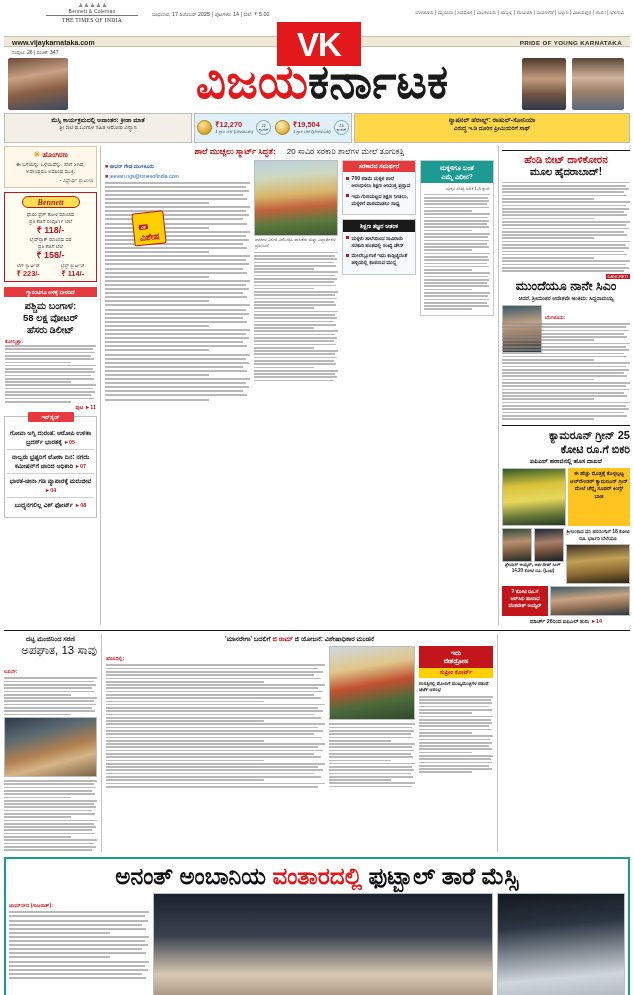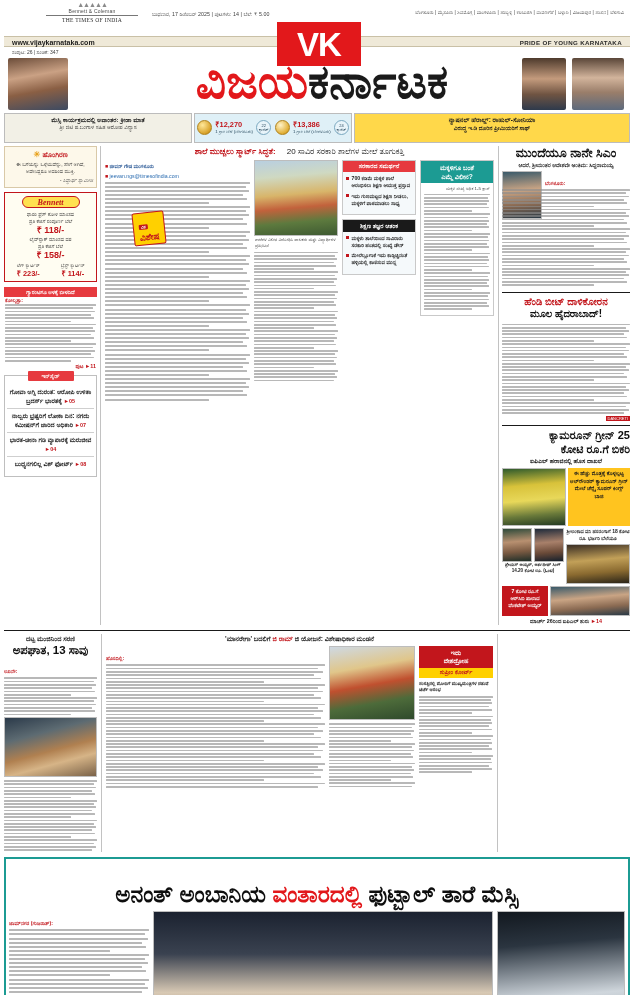--- a/index.html
+++ b/index.html
@@ -171,32 +171,32 @@
   
   .secrule { border-top:1.6px solid #1a1a1a; margin-top:5px; }
 
   .sec-head-row { display:flex; gap:4px; margin-top:3px; }
   .sh-l { flex:0 0 93px; }
   .sh-c { flex:1; }
   .sh-r { flex:0 0 128px; }
 
   .sub-kicker { font-size:6.6px; font-weight:bold; color:#1a1a1a; text-align:center; line-height:9px;}
   .sub-kicker .rd { color:#c2161c; }
-  .sub-head { font-size:16px; font-weight:bold; color:#0e0e0e; text-align:center; line-height:20px; white-space:nowrap; }
+  .sub-head { font-size:16px; font-weight:normal; color:#0e0e0e; text-align:right; line-height:20px; white-space:nowrap; }
   .sub-head.sm { font-size:11.5px; line-height:14px; }
 
   
   .redcard { background:#c2161c; color:#fff; text-align:center; padding:2.5px 2px;}
   .redcard .t { font-size:6.4px; font-weight:bold; line-height:8.5px;}
   .redcard .b { background:#ffd000; color:#c2161c; font-size:6px; font-weight:bold; margin:2px -2px -2.5px; padding:1.5px 0;}
 
   
   .anchor { margin-top:5px; border:2px solid #1c9b93; padding:3px; }
   .anchor-strip { background:#1c9b93; color:#fff; text-align:center; font-size:8px; font-weight:bold; padding:2.5px 0; letter-spacing:.1px;}
-  .anchor-head { font-size:23px; font-weight:bold; color:#0e0e0e; text-align:center; line-height:28px; white-space:nowrap; margin-top:18px;}
+  .anchor-head { font-size:23px; font-weight:bold; color:#0e0e0e; text-align:center; line-height:28px; white-space:nowrap; margin-top:0;}
   .anchor-head .rd { color:#e2181b; }
 
   .anchor-grid { display:flex; gap:4px; margin-top:3px; }
   .ag-l { flex:0 0 140px; }
   .ag-c { flex:1; }
   .ag-r { flex:0 0 128px; }
 
   .cap-under { font-size:4.4px; color:#333; line-height:5.8px; padding:1.5px 1px 0;}
 
   .auction-h { font-size:11px; font-weight:bold; color:#0e0e0e; text-align:right; line-height:13.5px;}
@@ -252,21 +252,21 @@
     </div>
     <div class="pb pb-gold">
       <div class="coin"></div>
       <div class="gp">
         <div class="v">₹12,270</div>
         <div class="u">1 ಗ್ರಾಂ ಬೆಲೆ (ಬೆಂಗಳೂರು)</div>
       </div>
       <div class="karat">22 ಕ್ಯಾರೆಟ್</div>
       <div class="coin s"></div>
       <div class="gp">
-        <div class="v">₹13,386</div>
+        <div class="v">₹19,504</div>
         <div class="u">1 ಗ್ರಾಂ ಬೆಲೆ (ಬೆಂಗಳೂರು)</div>
       </div>
       <div class="karat">24 ಕ್ಯಾರೆಟ್</div>
     </div>
     <div class="pb pb-yellow">
       <div class="l1">ನ್ಯಾಷನಲ್ ಹೆರಾಲ್ಡ್: ರಾಹುಲ್-ಸೋನಿಯಾ</div>
       <div class="l2">ವಿರುದ್ಧ ಇ.ಡಿ ದೂರಿನ ಪ್ರೀಮಿಯರಿಗೆ ಸಾಥ್</div>
     </div>
   </div>
 
@@ -298,20 +298,25 @@
           </div>
           <div>
             <div class="k">ಬ್ರೆಸ್ಟ್ ಕ್ವಾರ್ಟರ್</div>
             <div class="p">₹ 114/-</div>
           </div>
         </div>
       </div>
 
       <div class="sidestory">
         <div class="ss-kicker">ಗ್ಯಾರಂಟಿಗೂ ಆಳಕ್ಕೆ ಬೀಳದಿದೆ</div>
+        <div class="ss-head">
+          <span>ಪಶ್ಚಿಮ ಬಂಗಾಳ:</span><br>
+          <span>58 ಲಕ್ಷ ವೋಟರ್</span><br>
+          <span>ಹೆಸರು ಡಿಲೀಟ್</span>
+        </div>
         <div class="ss-body">
           <span style="font-size:5.2px;font-weight:bold;color:#c2161c">ಕೋಲ್ಕತ್ತಾ:</span>
           <span class="tx tight">
             <i></i>
               <i></i>
               <i></i>
               <i></i>
               <i></i>
               <i></i>
               <i></i>
@@ -550,20 +555,58 @@
                 <i></i>
                 <i></i>
                 <i></i>
             </div>
           </div>
         </div>
       </div>
     </div>
 
     <div class="col-r">
+      <div style="border-top:1.4px solid #1a1a1a;margin-top:4px;padding-top:3px">
+        <div style="font-size:10px;font-weight:bold;color:#c2161c;text-align:center;line-height:12.5px">ಹೆಂಡಿ ಬೀಟ್ ದಾಳಿಕೋರನ</div>
+        <div style="font-size:10px;font-weight:bold;color:#0e0e0e;text-align:center;line-height:12.5px">ಮೂಲ ಹೈದರಾಬಾದ್!</div>
+        <div class="tx tight" style="margin-top:3px">
+          <i></i>
+            <i></i>
+            <i></i>
+            <i></i>
+            <i></i>
+            <i></i>
+            <i></i>
+            <i></i>
+            <i></i>
+            <i></i>
+            <i></i>
+            <i></i>
+            <i></i>
+            <i></i>
+            <i></i>
+            <i></i>
+          <i></i>
+            <i></i>
+            <i></i>
+            <i></i>
+            <i></i>
+            <i></i>
+            <i></i>
+            <i></i>
+            <i></i>
+            <i></i>
+            <i></i>
+            <i></i>
+        </div>
+        <div style="overflow:hidden">
+            <span class="dancredit">DANCRETI</span>
+          </div>
+      </div>
+
       <div>
         <div style="font-size:12.5px;font-weight:bold;color:#0e0e0e;text-align:center;line-height:15px">ಮುಂದೆಯೂ ನಾನೇ ಸಿಎಂ</div>
         <div style="font-size:5.6px;font-weight:bold;color:#1a1a1a;text-align:center;line-height:7.5px;margin-top:1px">ಆದರೆ, ಶ್ರೀಮಂತರ ಆದೇಶವೇ ಅಂತಿಮ: ಸಿದ್ದರಾಮಯ್ಯ</div>
         <div style="position:relative;margin-top:2px">
           <div class="photo ph-p1" style="width:40px;height:48px;float:left;margin:0 3px 1px 0"></div>
           <span style="font-size:5px;font-weight:bold;color:#c2161c">ಬೆಂಗಳೂರು:</span>
           <span class="tx tight">
             <i></i>
               <i></i>
               <i></i>
@@ -593,58 +636,20 @@
               <i></i>
               <i></i>
               <i></i>
               <i></i>
           </span>
           <div style="clear:both"></div>
         </div>
       </div>
 
       <div style="border-top:1.4px solid #1a1a1a;margin-top:4px;padding-top:3px">
-        <div style="font-size:10px;font-weight:bold;color:#c2161c;text-align:center;line-height:12.5px">ಹೆಂಡಿ ಬೀಟ್ ದಾಳಿಕೋರನ</div>
-        <div style="font-size:10px;font-weight:bold;color:#0e0e0e;text-align:center;line-height:12.5px">ಮೂಲ ಹೈದರಾಬಾದ್!</div>
-        <div class="tx tight" style="margin-top:3px">
-          <i></i>
-            <i></i>
-            <i></i>
-            <i></i>
-            <i></i>
-            <i></i>
-            <i></i>
-            <i></i>
-            <i></i>
-            <i></i>
-            <i></i>
-            <i></i>
-            <i></i>
-            <i></i>
-            <i></i>
-            <i></i>
-          <i></i>
-            <i></i>
-            <i></i>
-            <i></i>
-            <i></i>
-            <i></i>
-            <i></i>
-            <i></i>
-            <i></i>
-            <i></i>
-            <i></i>
-            <i></i>
-        </div>
-        <div style="overflow:hidden">
-            <span class="dancredit">DANCRETI</span>
-          </div>
-      </div>
-
-      <div style="border-top:1.4px solid #1a1a1a;margin-top:4px;padding-top:3px">
         <div class="auction-h">ಕ್ಯಾಮರೂನ್ ಗ್ರೀನ್ 25</div>
         <div class="auction-h">ಕೋಟಿ ರೂ.ಗೆ ಬಿಕರಿ</div>
         <div class="auction-s">ಐಪಿಎಲ್ ಹರಾಜಿನಲ್ಲಿ ಹೊಸ ದಾಖಲೆ</div>
 
         <div style="display:flex;gap:2px;margin-top:3px">
           <div class="photo ph-bowler" style="flex:0 0 64px;height:58px"></div>
           <div class="ycard" style="flex:1">ಈ ಹೆಚ್ಚು ಮೊತ್ತಕ್ಕೆ ಕೊಳ್ಳಲ್ಪಟ್ಟ ಆಲ್‌ರೌಂಡರ್ ಕ್ಯಾಮರೂನ್ ಗ್ರೀನ್ ಮೇಲೆ ಚೆನ್ನೈ ಸೂಪರ್ ಕಿಂಗ್ಸ್ ಬಾಜಿ</div>
         </div>
 
         <div style="display:flex;gap:2px;margin-top:2px">

